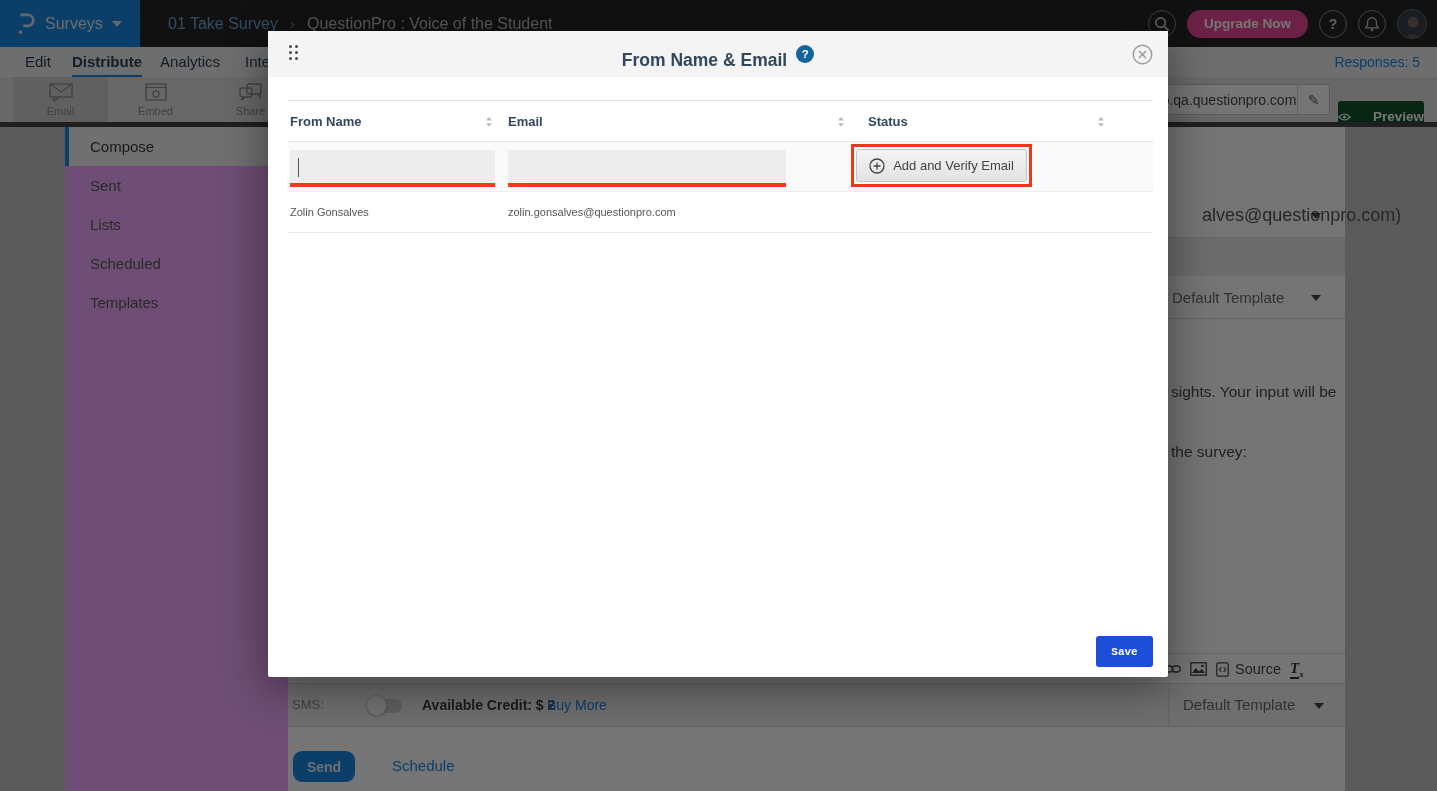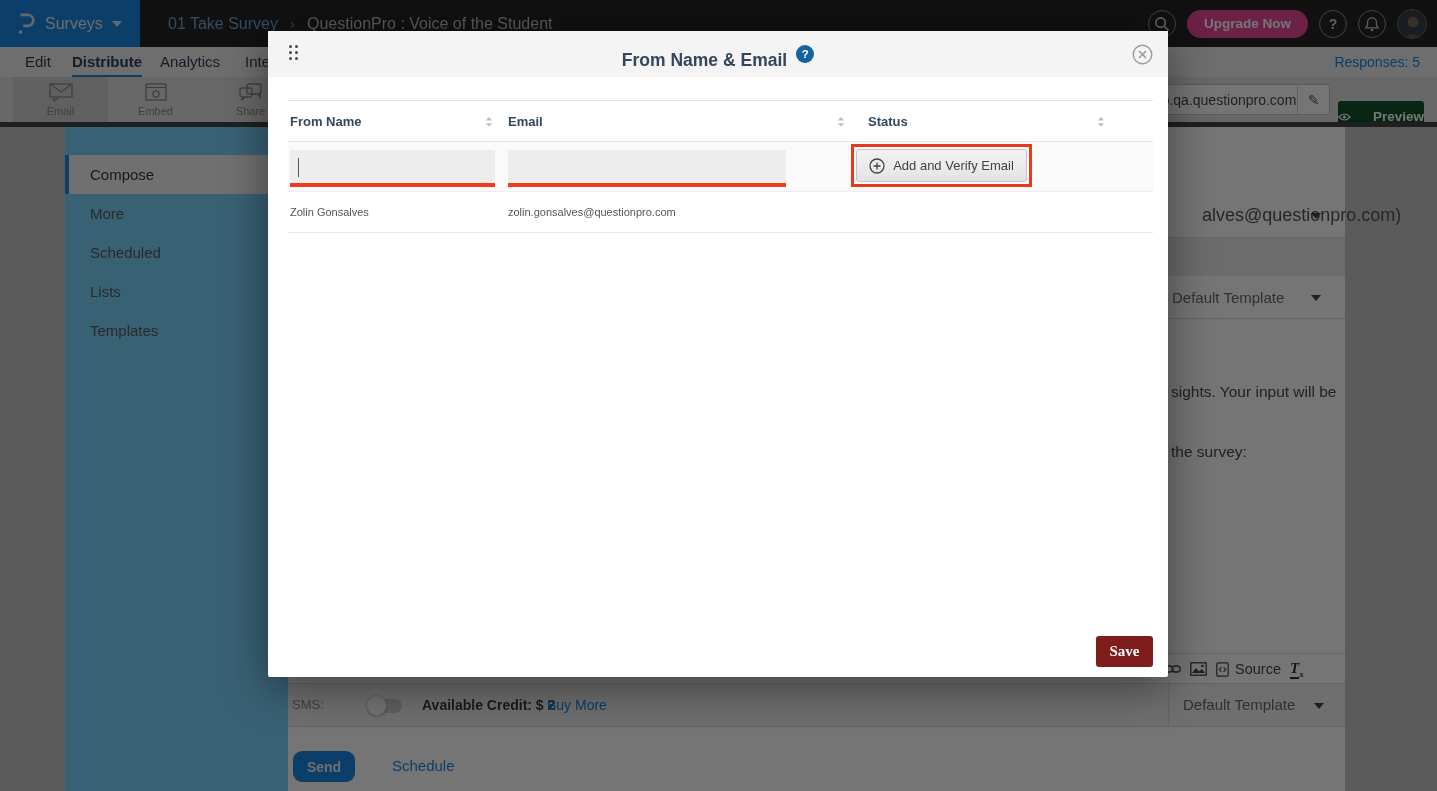--- a/index.html
+++ b/index.html
@@ -30,21 +30,21 @@
   .tool.selected { background:#D2D2D2; }
   .tlabel { font-size:11px; color:#8A8A8A; }
   .urlbox { position:absolute; left:1150px; top:7px; width:180px; height:31px; background:#FFF; border:1px solid #C4C4C4; display:flex; align-items:center; }
   .urltext { flex:1; padding:0 6px; font-size:14px; color:#4A4A4A; white-space:nowrap; overflow:hidden; }
   .url-pencil { width:32px; height:100%; border-left:1px solid #D8D8D8; display:flex; align-items:center; justify-content:center; color:#555; font-size:14px; cursor:pointer; }
   .preview-btn { position:absolute; left:1338px; top:7px; width:86px; height:31px; background:#14532d; border-radius:3px; color:#FFF; font-size:13.5px; font-weight:bold; display:flex; align-items:center; justify-content:center; gap:22px; cursor:pointer;margin-top:17px; }
 
   .darksep { position:absolute; top:122px; left:0; right:0; height:5px; background:#454545; z-index:1; }
 
   .content { position:absolute; top:127px; left:0; right:0; bottom:0; background:#C6C6C6; z-index:1; }
-  .sidebar { position:absolute; left:65px; top:0; bottom:0; width:223px; background:#7dd3fc; padding-top:28px; }
+  .sidebar { position:absolute; left:65px; top:0; bottom:0; width:223px; background:#f0abfc; }
   .side-item { height:39px; line-height:39px; padding-left:21px; font-size:15px; color:#5A5A5A; border-left:4px solid transparent; cursor:pointer; }
   .side-item.active { background:#F4F4F4; border-left-color:#1B87E6; color:#3A3A3A; }
 
   .panel { position:absolute; left:288px; width:1057px; top:0; bottom:0; background:#FFF; }
   .row-from { position:absolute; top:66px; left:0; right:0; height:45px; border-bottom:1px solid #DDD; }
   .from-frag { position:absolute; left:914px; line-height:45px; font-size:18px; color:#555; }
   .caret-dark { width:0; height:0; border-left:5px solid transparent; border-right:5px solid transparent; border-top:6px solid #444; position:absolute; }
   .grayband { position:absolute; top:111px; left:0; right:0; height:38px; background:#EBEBEB; }
   .row-template { position:absolute; top:149px; left:0; right:0; height:43px; border-bottom:1px solid #DDD; }
   .template-label { position:absolute; left:884px; line-height:43px; font-size:15px; color:#6B6B6B; }
@@ -83,21 +83,21 @@
   .mcol { position:absolute; line-height:42px; font-size:13px; font-weight:bold; color:#33475C; }
   .sort { position:absolute; top:15px; cursor:pointer; }
   .m-inputrow { position:absolute; top:111px; left:20px; width:865px; height:50px; background:#FAFAFA; border-bottom:1px solid #EEE; }
   .fwrap { position:absolute; top:8px; height:37px; }
   .mfield { width:100%; height:37px; background:#EDEDED; border:none; border-bottom:4px solid #F03A1E; padding:0 8px; font-size:13.5px; font-family:"Liberation Sans", sans-serif; outline:none; }
   .ibeam { position:absolute; left:8px; top:8px; width:1px; height:19px; background:#555; }
   .add-annot { position:absolute; left:563px; top:2px; width:181px; height:43px; border:3px solid #E8391D; display:flex; align-items:center; justify-content:center; }
   .add-btn { width:171px; height:33px; background:linear-gradient(#F3F3F3,#E3E3E3); border:1px solid #C5C5C5; border-radius:3px; font-size:13px; color:#444; font-family:"Liberation Sans", sans-serif; display:flex; align-items:center; justify-content:center; gap:8px; cursor:pointer; }
   .m-datarow { position:absolute; top:161px; left:20px; width:865px; height:41px; border-bottom:1px solid #E8E8E8; }
   .mcell { position:absolute; line-height:41px; font-size:11px; color:#555; }
-  .m-save { position:absolute; right:15px; bottom:10px; width:57px; height:31px; background:#7f1d1d; border:none; border-radius:3px; color:#FFF; font-weight:bold; font-size:15px; font-family:Liberation Serif, serif; cursor:pointer; }
+  .m-save { position:absolute; right:15px; bottom:10px; width:57px; height:31px; background:#1d4ed8; border:none; border-radius:3px; color:#FFF; font-weight:bold; font-size:11px; font-family:Liberation Mono, monospace; cursor:pointer; }
   svg { display:block; }
 </style>
 </head>
 <body>
 
 <div class="stage">
 
   <div>
 
     <header class="topbar">
@@ -185,23 +185,23 @@
         </svg>
         <span>Preview</span>
       </div>
     </div>
 
     <div class="darksep"></div>
 
     <div class="content">
       <aside class="sidebar">
         <div class="side-item active">Compose</div>
-        <div class="side-item">More</div>
+        <div class="side-item">Sent</div>
+        <div class="side-item">Lists</div>
         <div class="side-item">Scheduled</div>
-        <div class="side-item">Lists</div>
         <div class="side-item">Templates</div>
       </aside>
 
       <main class="panel">
         <div class="row-from">
           <span class="from-frag">alves@questionpro.com)</span>
           <span class="caret-dark" style="left:1023px; top:20px"></span>
         </div>
         <div class="grayband"></div>
         <div class="row-template">

